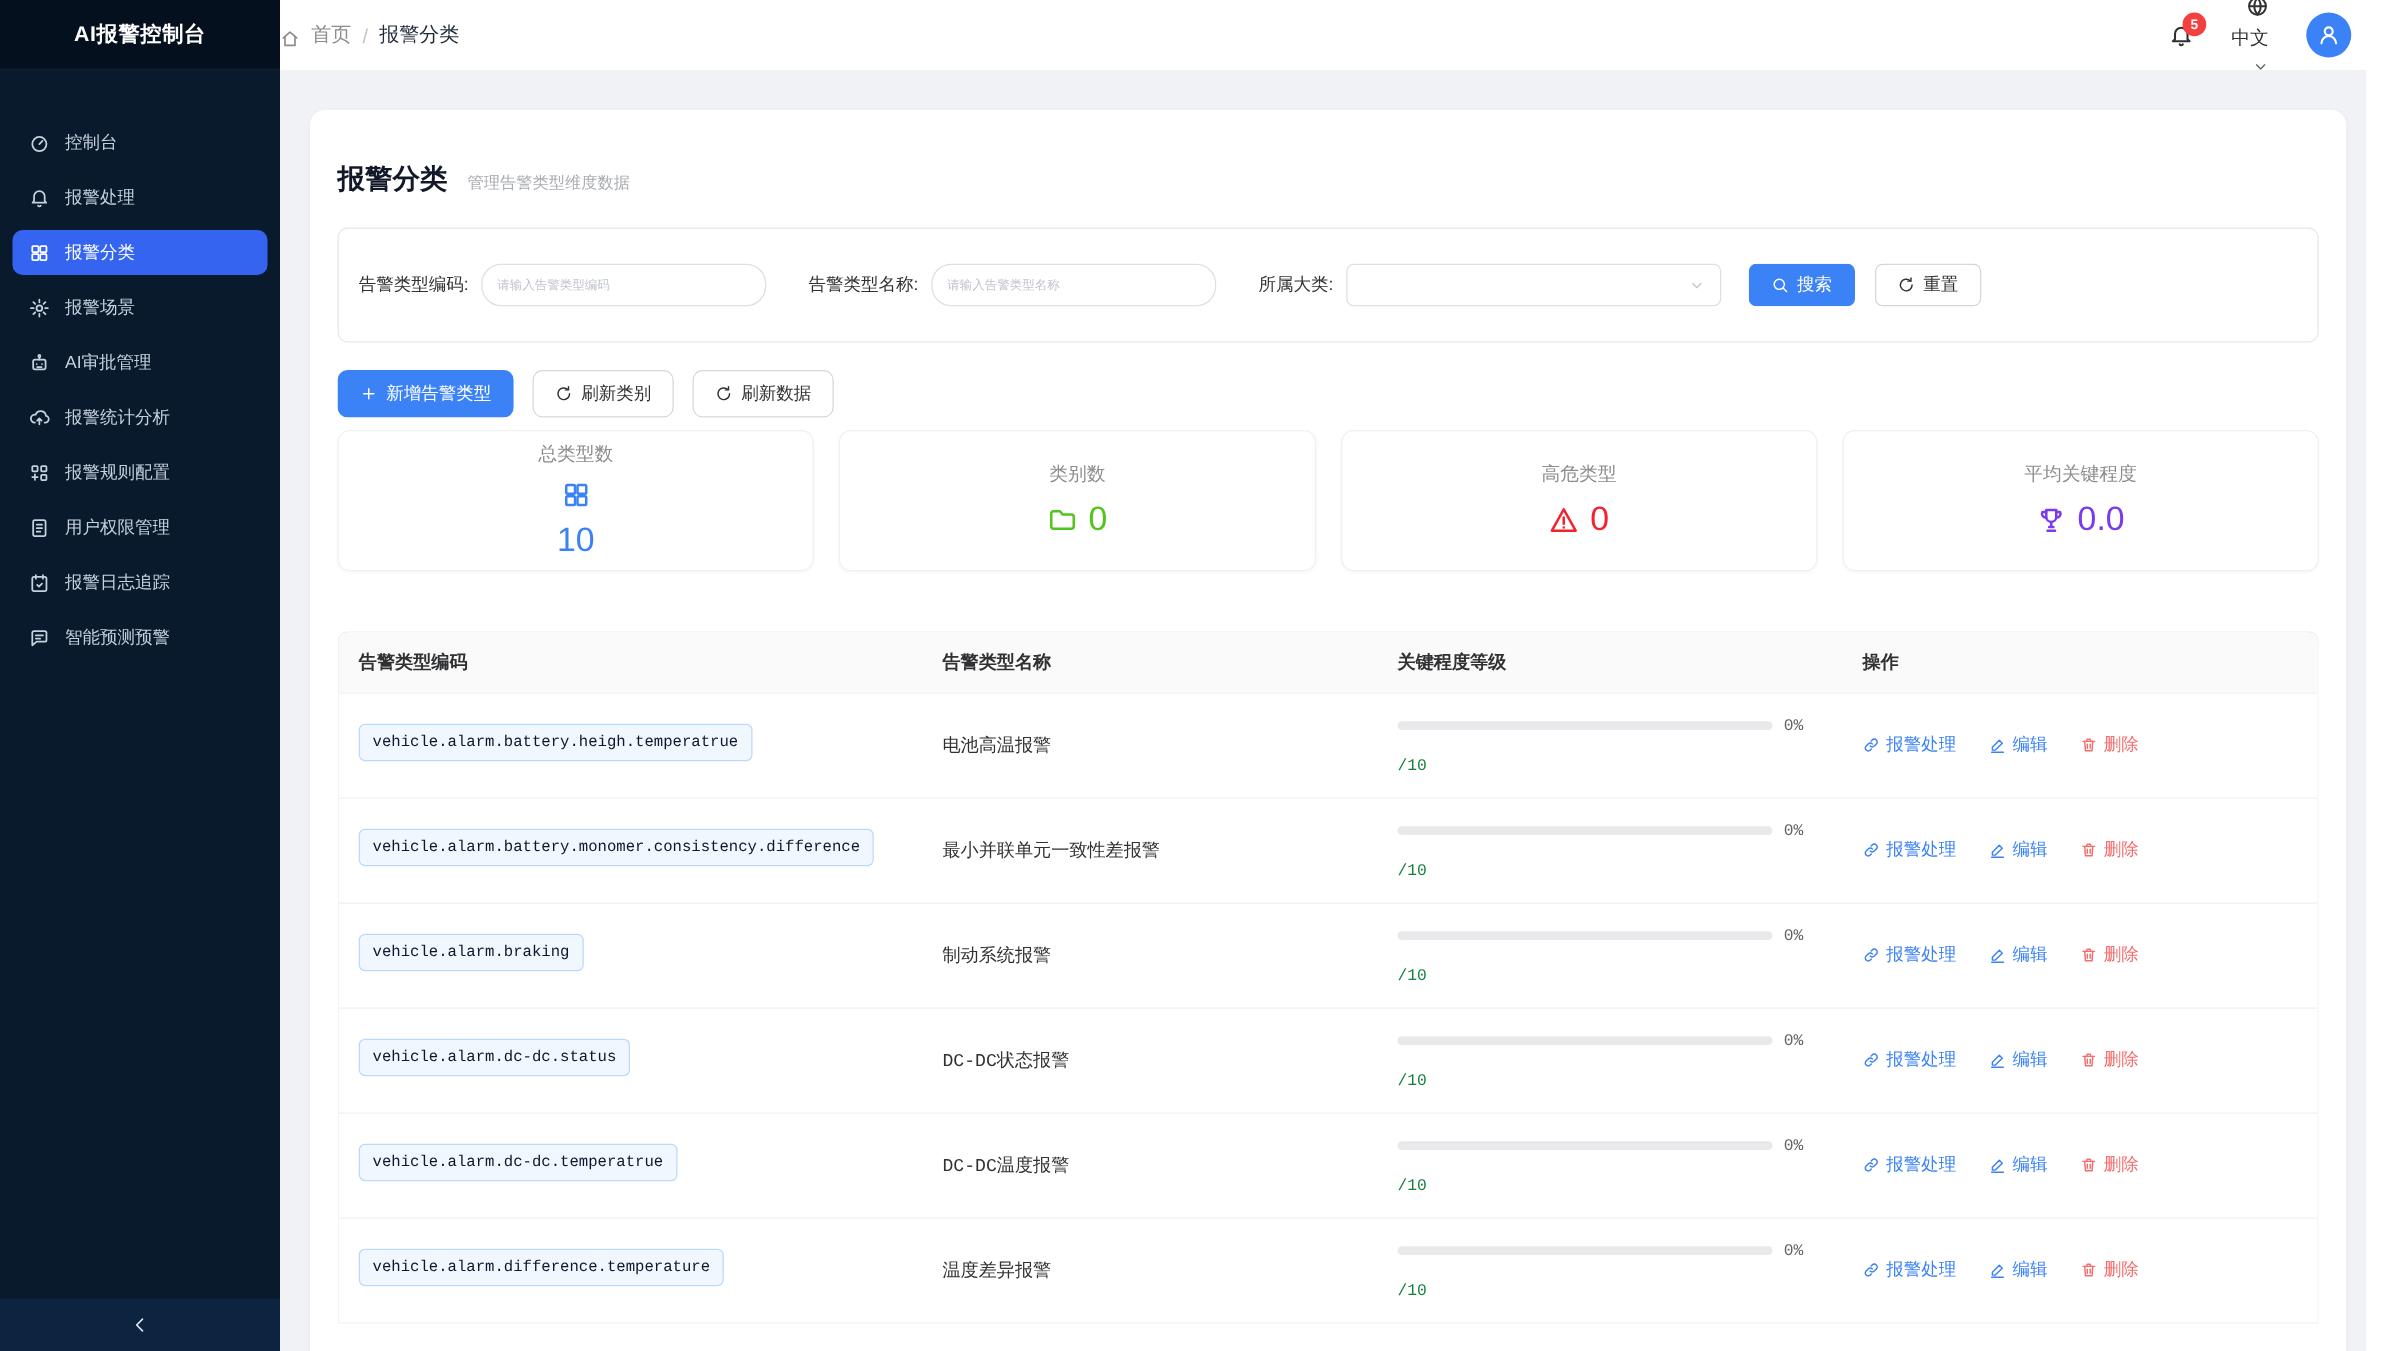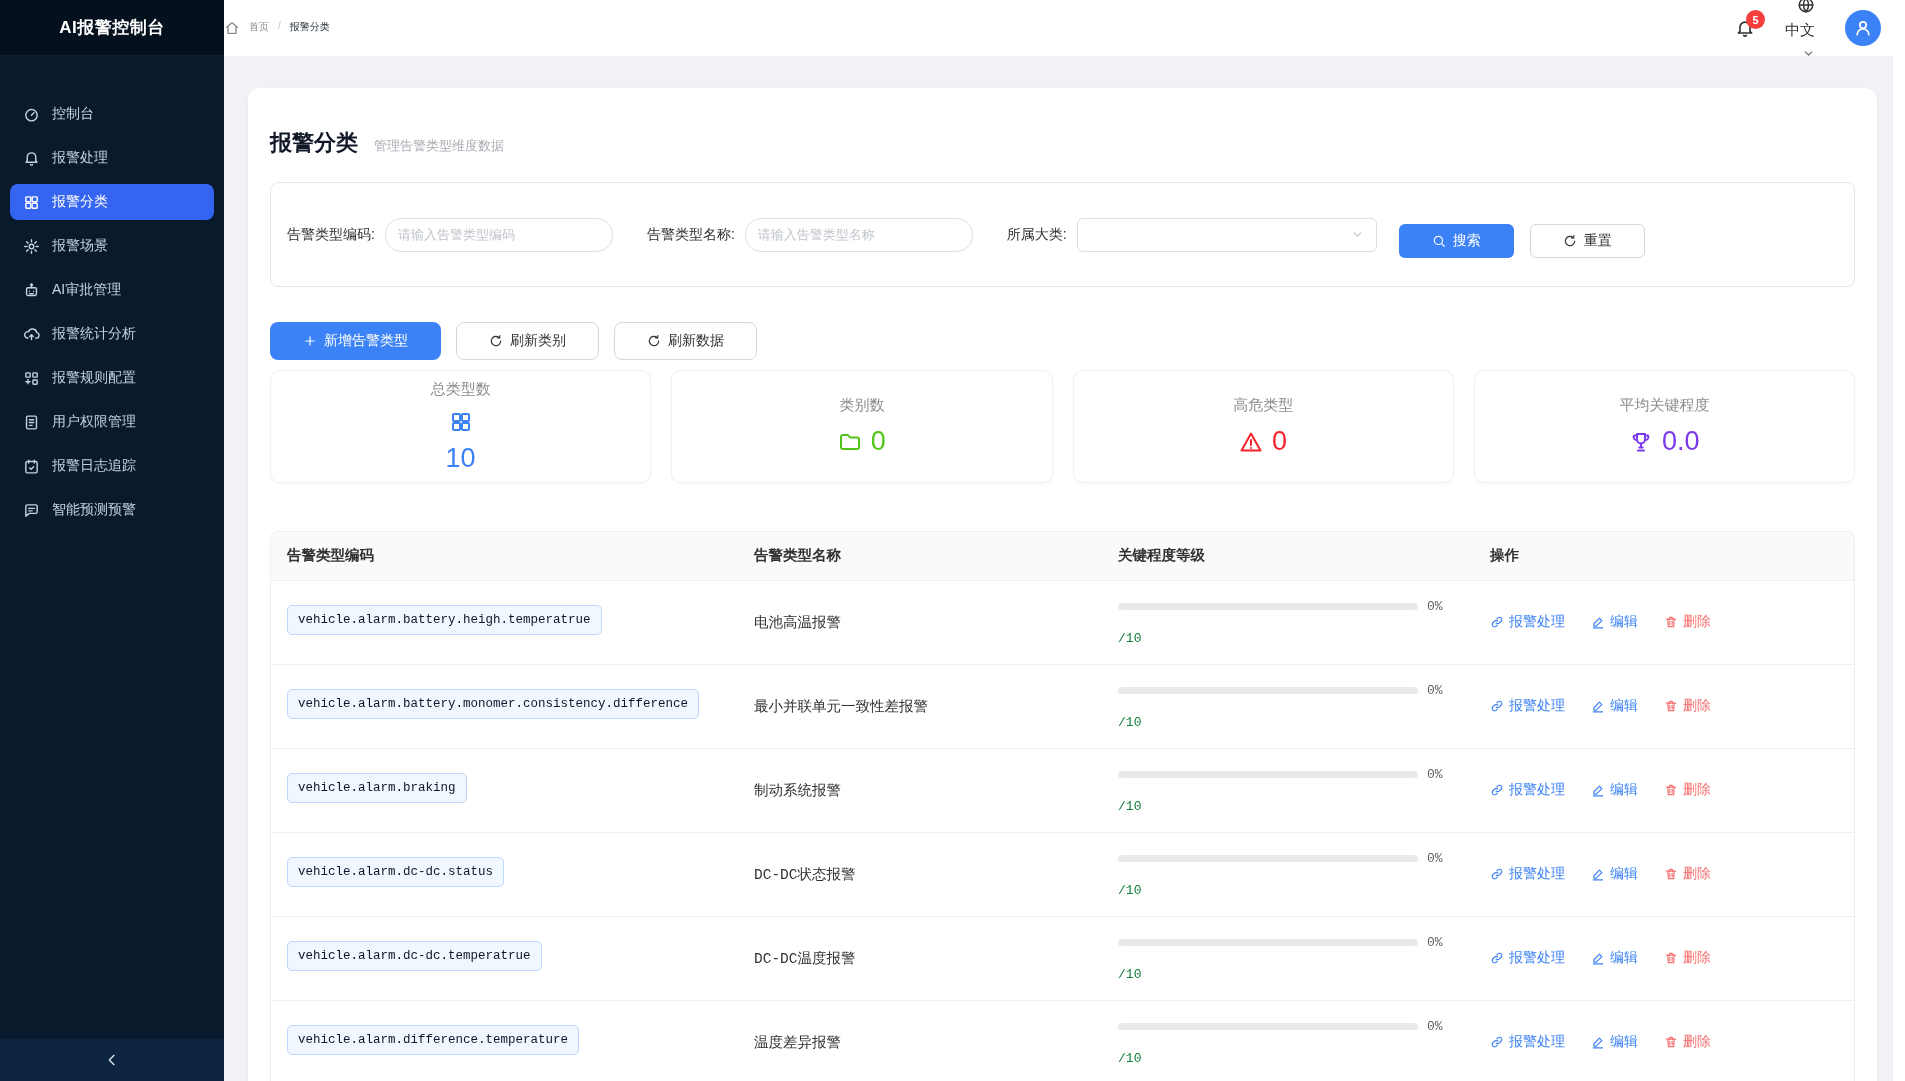--- a/index.html
+++ b/index.html
@@ -20,21 +20,21 @@
   .nav-item{ height:36px; margin:8px 10px; padding:0 13px; border-radius:8px;
              display:flex; align-items:center; gap:12px; color:#c6d1de; font-size:14px; cursor:pointer; }
   .nav-item .icon svg{ width:17px; height:17px; }
   .nav-item.active{ background:#3565f0; color:#ffffff; }
   .sidebar-footer{ flex:0 0 42px; background:#0d2440; display:flex; align-items:center; justify-content:center; color:#dfe6ee; cursor:pointer; }
   .sidebar-footer svg{ width:16px; height:16px; }
 
   
   .header{ position:fixed; left:200px; right:0; top:0; height:56px; background:#ffffff; z-index:10;
            display:flex; align-items:center; padding:0 24px; }
-  .breadcrumb{ display:flex; align-items:flex-start; gap:9px; font-size:10px; }
+  .breadcrumb{ display:flex; align-items:flex-end; gap:9px; font-size:16px; }
   .breadcrumb .icon svg{ width:16px; height:16px; color:#8c8c8c; }
   .bc-home{ color:#8c8c8c; }
   .bc-sep{ color:#c0c4cc; }
   .bc-current{ color:#1f2937; font-weight:500; }
   .header-right{ margin-left:auto; display:flex; align-items:center; gap:30px; }
   .bell-wrap{ position:relative; cursor:pointer; }
   .bell-wrap .icon svg{ width:20px; height:20px; color:#303133; }
   .badge{ position:absolute; top:-8px; left:11px; min-width:19px; height:19px; padding:0 4px;
           background:#f53f3f; border-radius:10px; color:#fff; font-size:11px; font-weight:bold;
           display:flex; align-items:center; justify-content:center; }
@@ -52,28 +52,28 @@
                  padding:40px 22px 0 22px; }
   .title-row{ display:flex; align-items:baseline; gap:16px; }
   .page-title{ font-size:22px; font-weight:bold; color:#111827; margin:0; }
   .page-subtitle{ font-size:13px; color:#a8abb2; }
 
   
   .filter-box{ margin-top:24px; border:1px solid #e5e7eb; border-radius:8px; padding:28px 16px;
                display:flex; align-items:center; }
   .f-label{ font-size:14px; color:#303133; font-weight:500; margin-right:10px; white-space:nowrap; }
   .f-input{ width:228px; height:34px; border:1px solid #dcdfe6; border-radius:16px; padding:0 12px;
-            font-size:13px; color:#303133; outline:none; font-family:inherit; }
+            font-size:10px; color:#303133; outline:none; font-family:inherit; }
   .f-input::placeholder{ color:#c0c4cc; }
   .gap30{ width:34px; flex:0 0 34px; }
   .f-select{ width:300px; height:34px; border:1px solid #dcdfe6; border-radius:6px; padding:0 12px;
              display:flex; align-items:center; justify-content:flex-end; cursor:pointer; }
   .f-select .icon svg{ width:13px; height:13px; color:#c0c4cc; }
   .btn{ height:34px; border-radius:6px; display:inline-flex; align-items:center; gap:7px;
-        font-size:14px; padding:0 32px; cursor:pointer; border:1px solid transparent; font-family:inherit;margin-top:13px; }
+        font-size:14px; padding:0 17px; cursor:pointer; border:1px solid transparent; font-family:inherit; }
   .btn .icon svg{ width:14px; height:14px; }
   .btn-blue{ background:#3b82f6; color:#ffffff; }
   .btn-plain{ background:#ffffff; color:#303133; border-color:#d4d7de; }
   .filter-box .btn-blue{ margin-left:22px; }
   .filter-box .btn-plain{ margin-left:16px; }
 
   
   .toolbar{ margin-top:22px; display:flex; align-items:center; gap:15px; }
   .toolbar .btn{ height:38px; border-radius:8px; }
 

